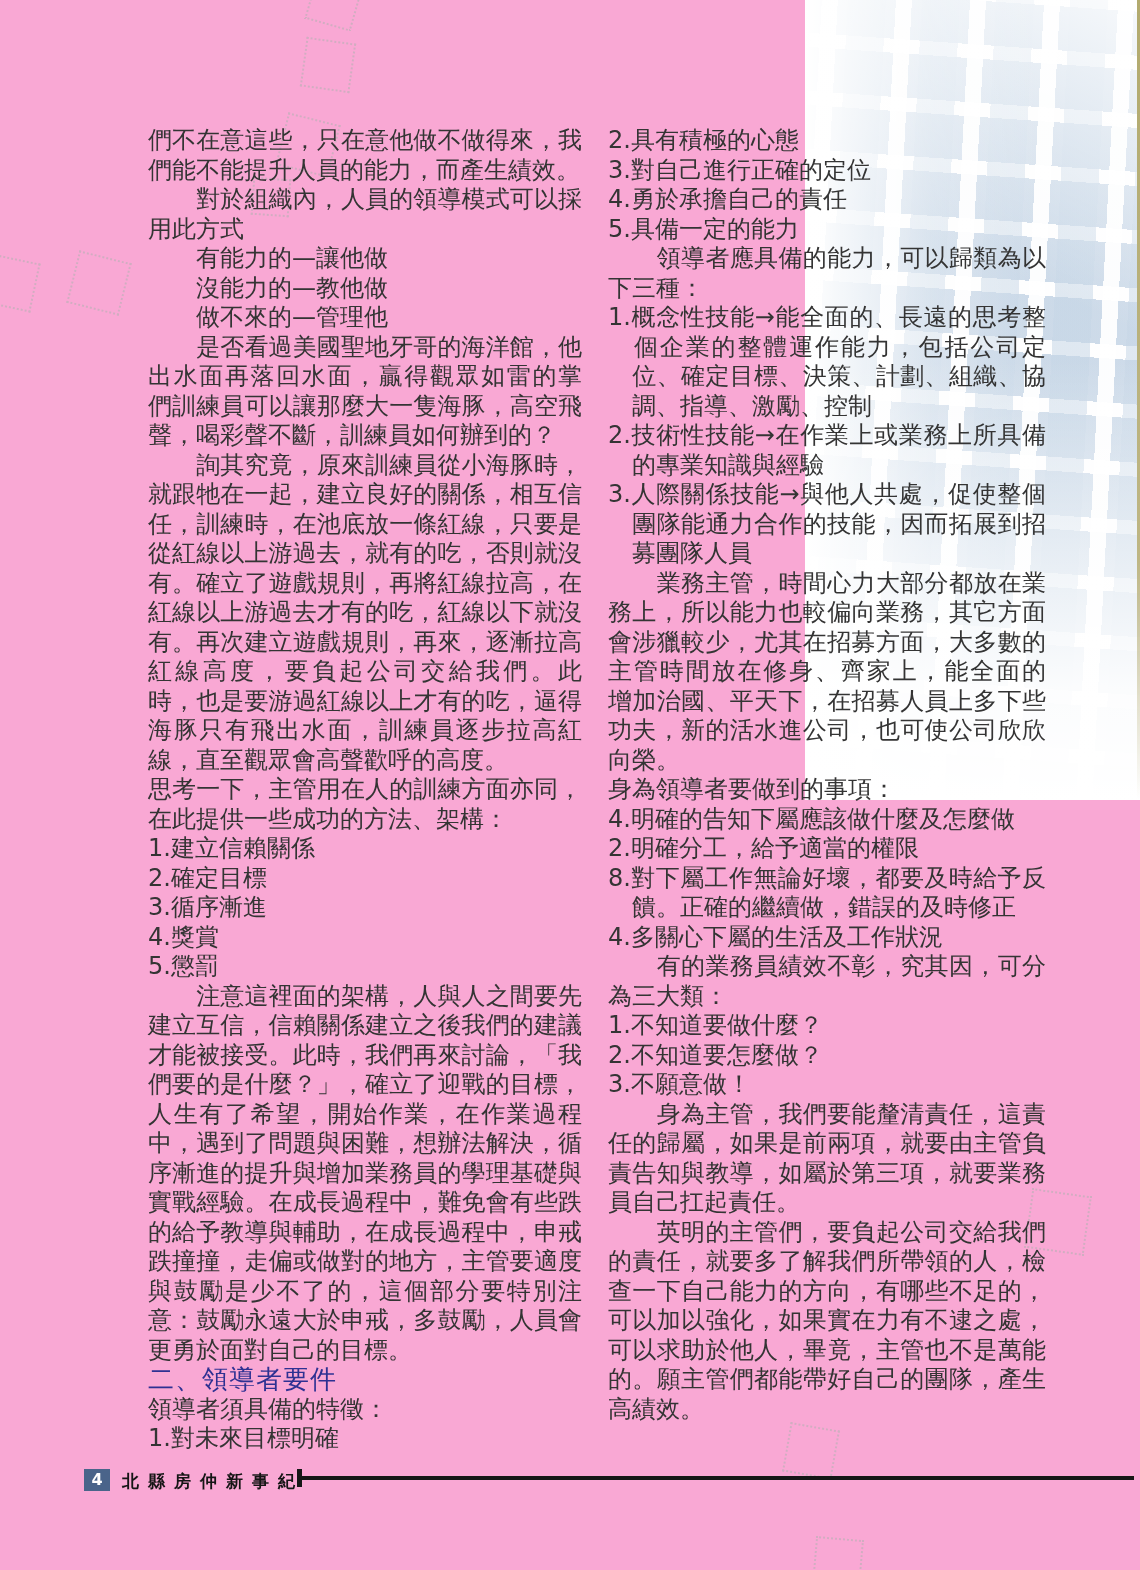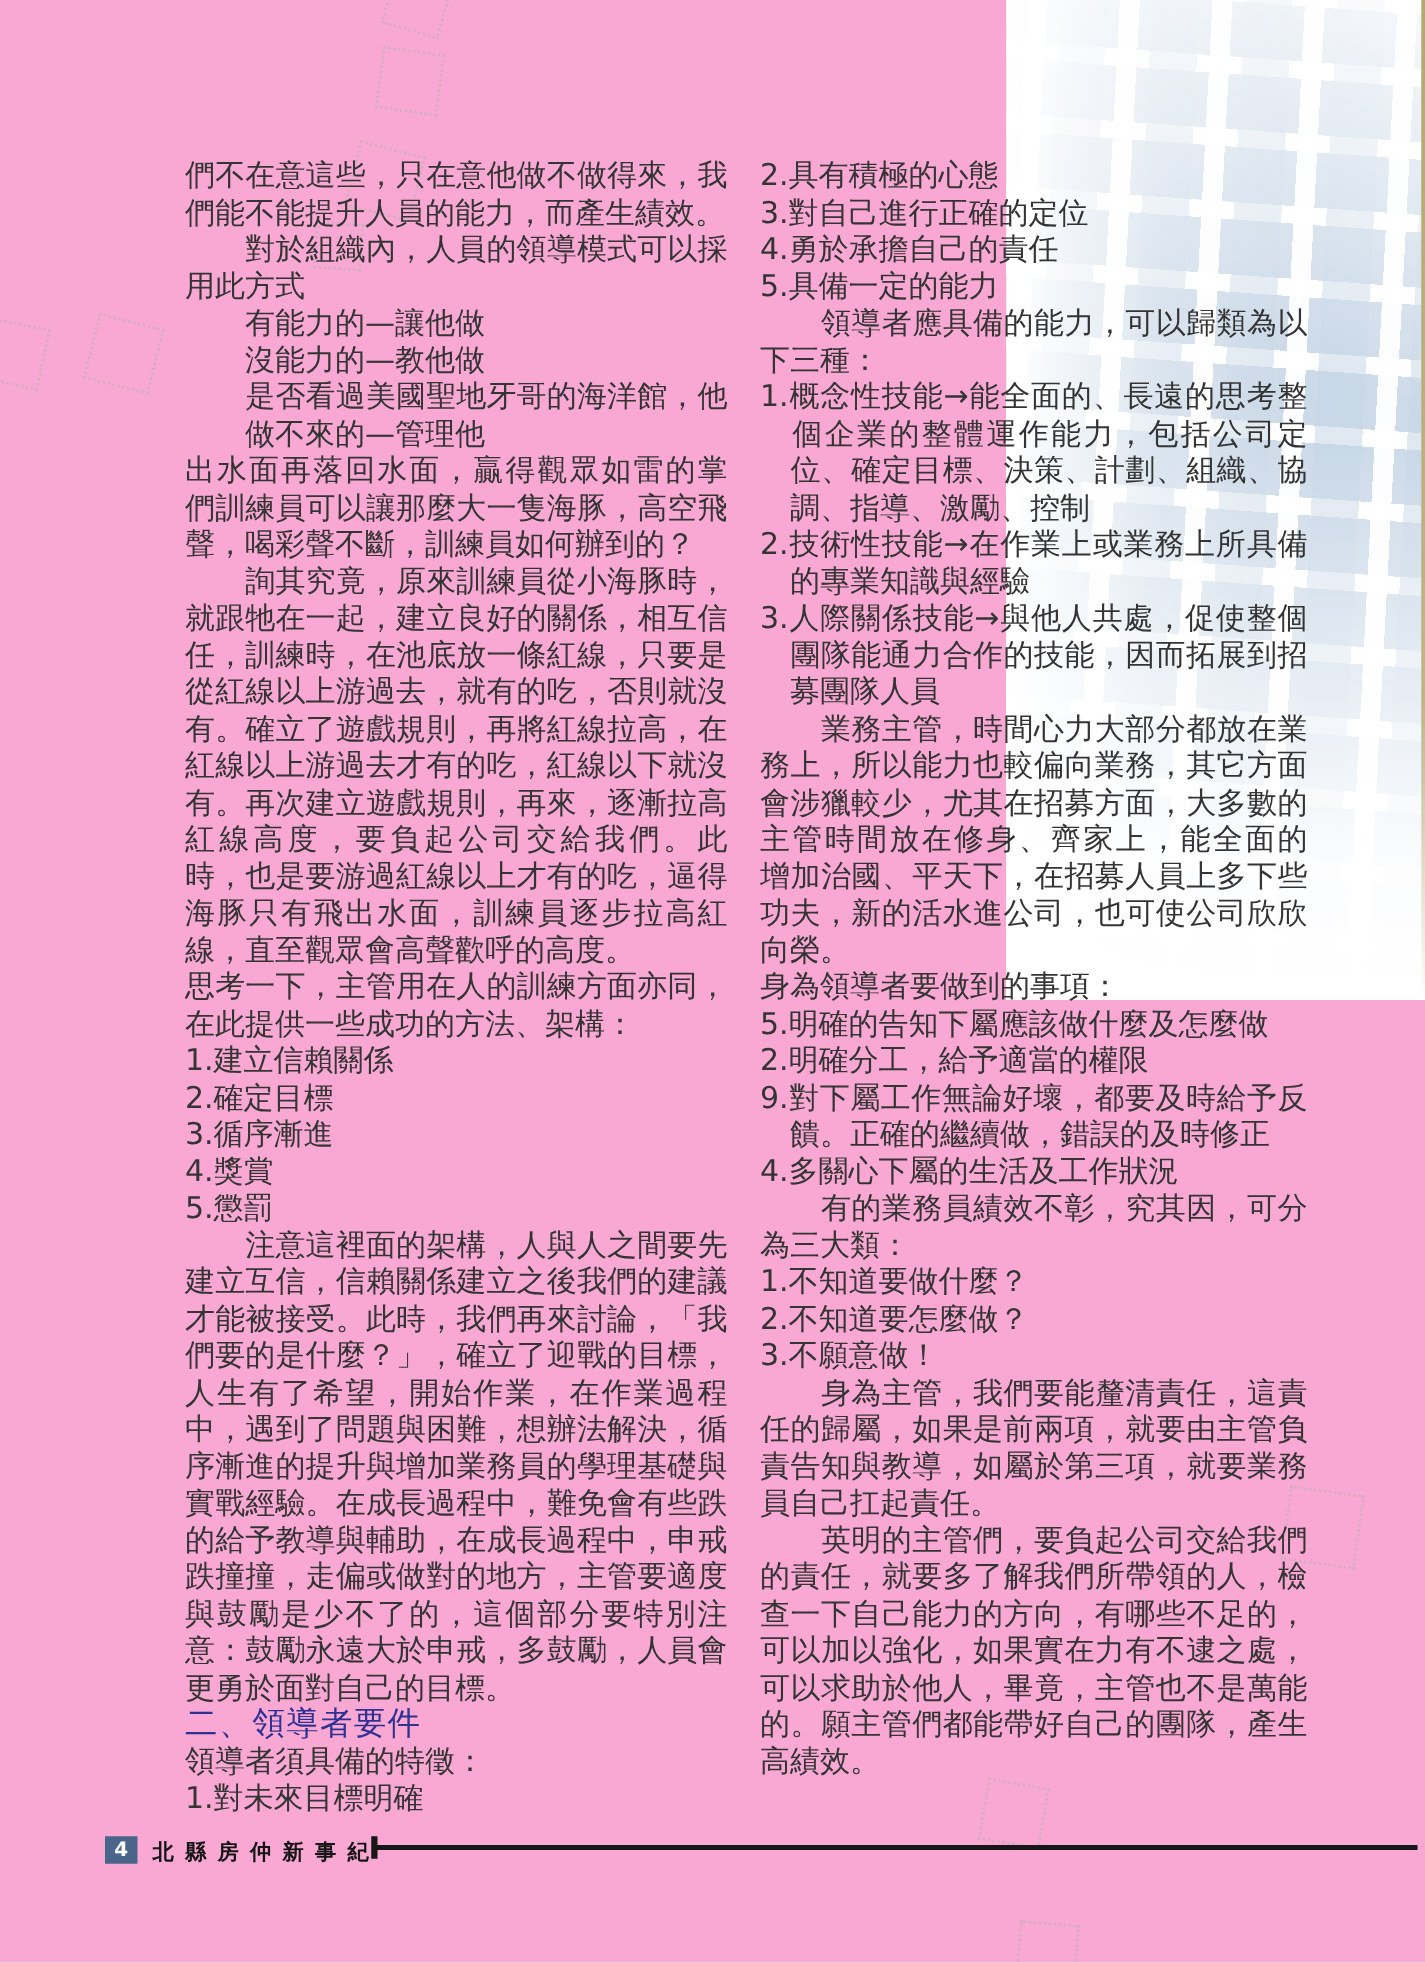--- a/index.html
+++ b/index.html
@@ -88,22 +88,22 @@
   <div class="dsq h"></div>
   <div class="dsq i"></div>
 
   <div class="col col-left">
       <div class="tl lj">們不在意這些，只在意他做不做得來，我</div>
       <div class="tl">們能不能提升人員的能力，而產生績效。</div>
       <div class="tl lj">　　對於組織內，人員的領導模式可以採</div>
       <div class="tl">用此方式</div>
       <div class="tl">　　有能力的—讓他做</div>
       <div class="tl">　　沒能力的—教他做</div>
+      <div class="tl">　　做不來的—管理他</div>
       <div class="tl lj">　　是否看過美國聖地牙哥的海洋館，他</div>
-      <div class="tl">　　做不來的—管理他</div>
       <div class="tl lj">出水面再落回水面，贏得觀眾如雷的掌</div>
       <div class="tl lj">們訓練員可以讓那麼大一隻海豚，高空飛</div>
       <div class="tl">聲，喝彩聲不斷，訓練員如何辦到的？</div>
       <div class="tl lj">　　詢其究竟，原來訓練員從小海豚時，</div>
       <div class="tl lj">就跟牠在一起，建立良好的關係，相互信</div>
       <div class="tl lj">任，訓練時，在池底放一條紅線，只要是</div>
       <div class="tl lj">從紅線以上游過去，就有的吃，否則就沒</div>
       <div class="tl lj">有。確立了遊戲規則，再將紅線拉高，在</div>
       <div class="tl lj">紅線以上游過去才有的吃，紅線以下就沒</div>
       <div class="tl lj">有。再次建立遊戲規則，再來，逐漸拉高</div>
@@ -153,23 +153,23 @@
       <div class="tl lj">　團隊能通力合作的技能，因而拓展到招</div>
       <div class="tl">　募團隊人員</div>
       <div class="tl lj">　　業務主管，時間心力大部分都放在業</div>
       <div class="tl lj">務上，所以能力也較偏向業務，其它方面</div>
       <div class="tl lj">會涉獵較少，尤其在招募方面，大多數的</div>
       <div class="tl lj">主管時間放在修身、齊家上，能全面的</div>
       <div class="tl lj">增加治國、平天下，在招募人員上多下些</div>
       <div class="tl lj">功夫，新的活水進公司，也可使公司欣欣</div>
       <div class="tl">向榮。</div>
       <div class="tl">身為領導者要做到的事項：</div>
-      <div class="tl">5.明確的告知下屬應該做什麼及怎麼做</div>
+      <div class="tl">4.明確的告知下屬應該做什麼及怎麼做</div>
       <div class="tl">2.明確分工，給予適當的權限</div>
-      <div class="tl lj">9.對下屬工作無論好壞，都要及時給予反</div>
+      <div class="tl lj">8.對下屬工作無論好壞，都要及時給予反</div>
       <div class="tl">　饋。正確的繼續做，錯誤的及時修正</div>
       <div class="tl">4.多關心下屬的生活及工作狀況</div>
       <div class="tl lj">　　有的業務員績效不彰，究其因，可分</div>
       <div class="tl">為三大類：</div>
       <div class="tl">1.不知道要做什麼？</div>
       <div class="tl">2.不知道要怎麼做？</div>
       <div class="tl">3.不願意做！</div>
       <div class="tl lj">　　身為主管，我們要能釐清責任，這責</div>
       <div class="tl lj">任的歸屬，如果是前兩項，就要由主管負</div>
       <div class="tl lj">責告知與教導，如屬於第三項，就要業務</div>

